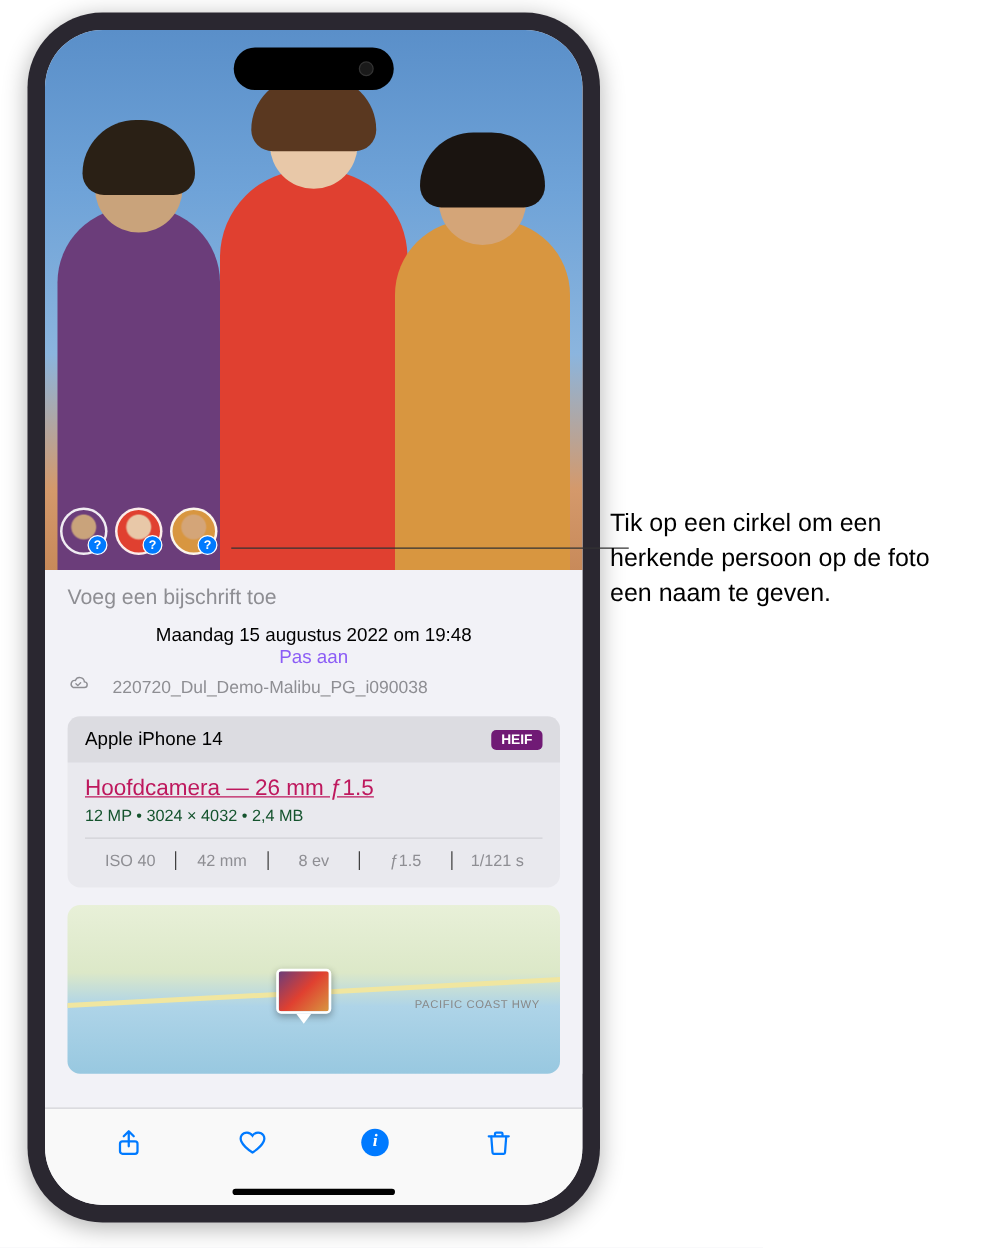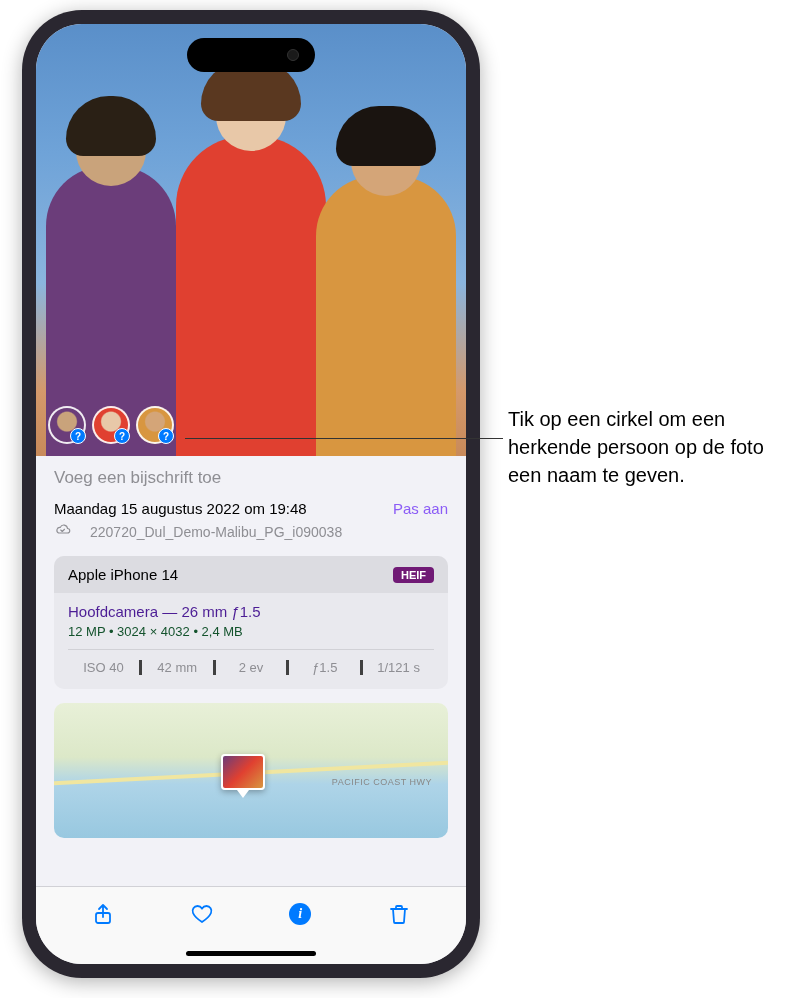--- a/index.html
+++ b/index.html
@@ -187,20 +187,21 @@
     }
     .meta-area {
       padding: 0 18px;
       background: #f2f2f7;
     }
     .date-row {
       display: flex;
       justify-content: space-between;
       align-items: center;
       padding-bottom: 4px;
+      flex-direction: column;
     }
     .date-text {
       font-size: 15px;
       color: #000;
     }
     .adjust-link {
       color: #8b5cf6;
       font-size: 15px;
     }
     .filename-row {
@@ -237,40 +238,41 @@
       color: #fff;
       font-size: 11px;
       font-weight: 600;
       padding: 2px 8px;
       border-radius: 4px;
     }
     .camera-body {
       padding: 10px 14px 4px;
     }
     .lens-info {
-      font-size: 15px;
-      color: #4c1d95;
+      font-size: 18px;
+      color: #be185d;
       padding-bottom: 4px;
+      text-decoration: underline;
     }
     .res-info {
       font-size: 13px;
       color: #14532d;
       padding-bottom: 10px;
     }
     .specs-row {
       display: flex;
       border-top: 1px solid #d1d1d6;
       padding: 10px 0;
     }
     .spec-item {
       flex: 1;
       text-align: center;
       font-size: 13px;
       color: #8e8e93;
-      border-right: 3px solid #404040;
+      border-right: 1px solid #404040;
     }
     .spec-item:last-child {
       border-right: none;
     }
     .map-card {
       height: 135px;
       background: linear-gradient(180deg, #e8f0d8 0%, #dce8c8 40%, #aed4e8 60%, #98c8e0 100%);
       border-radius: 10px;
       position: relative;
       overflow: hidden;
@@ -358,21 +360,21 @@
       bottom: 8px;
       left: 50%;
       transform: translateX(-50%);
       width: 130px;
       height: 5px;
       background: #000;
       border-radius: 3px;
     }
     .callout {
       position: absolute;
-      left: 508px;
+      left: 488px;
       top: 405px;
       width: 270px;
       font-size: 20px;
       line-height: 1.4;
       color: #000;
     }
     .callout-line {
       position: absolute;
       left: 185px;
       top: 438px;
@@ -424,21 +426,21 @@
         <div class="camera-header">
           <span class="camera-name">Apple iPhone 14</span>
           <span class="format-badge">HEIF</span>
         </div>
         <div class="camera-body">
           <div class="lens-info">Hoofdcamera — 26 mm ƒ1.5</div>
           <div class="res-info">12 MP • 3024 × 4032 • 2,4 MB</div>
           <div class="specs-row">
             <div class="spec-item">ISO 40</div>
             <div class="spec-item">42 mm</div>
-            <div class="spec-item">2 ev</div>
+            <div class="spec-item">8 ev</div>
             <div class="spec-item">ƒ1.5</div>
             <div class="spec-item">1/121 s</div>
           </div>
         </div>
       </div>
 
       <div class="map-card">
         <div class="road"></div>
         <div class="road-label">PACIFIC COAST HWY</div>
         <div class="map-pin">

